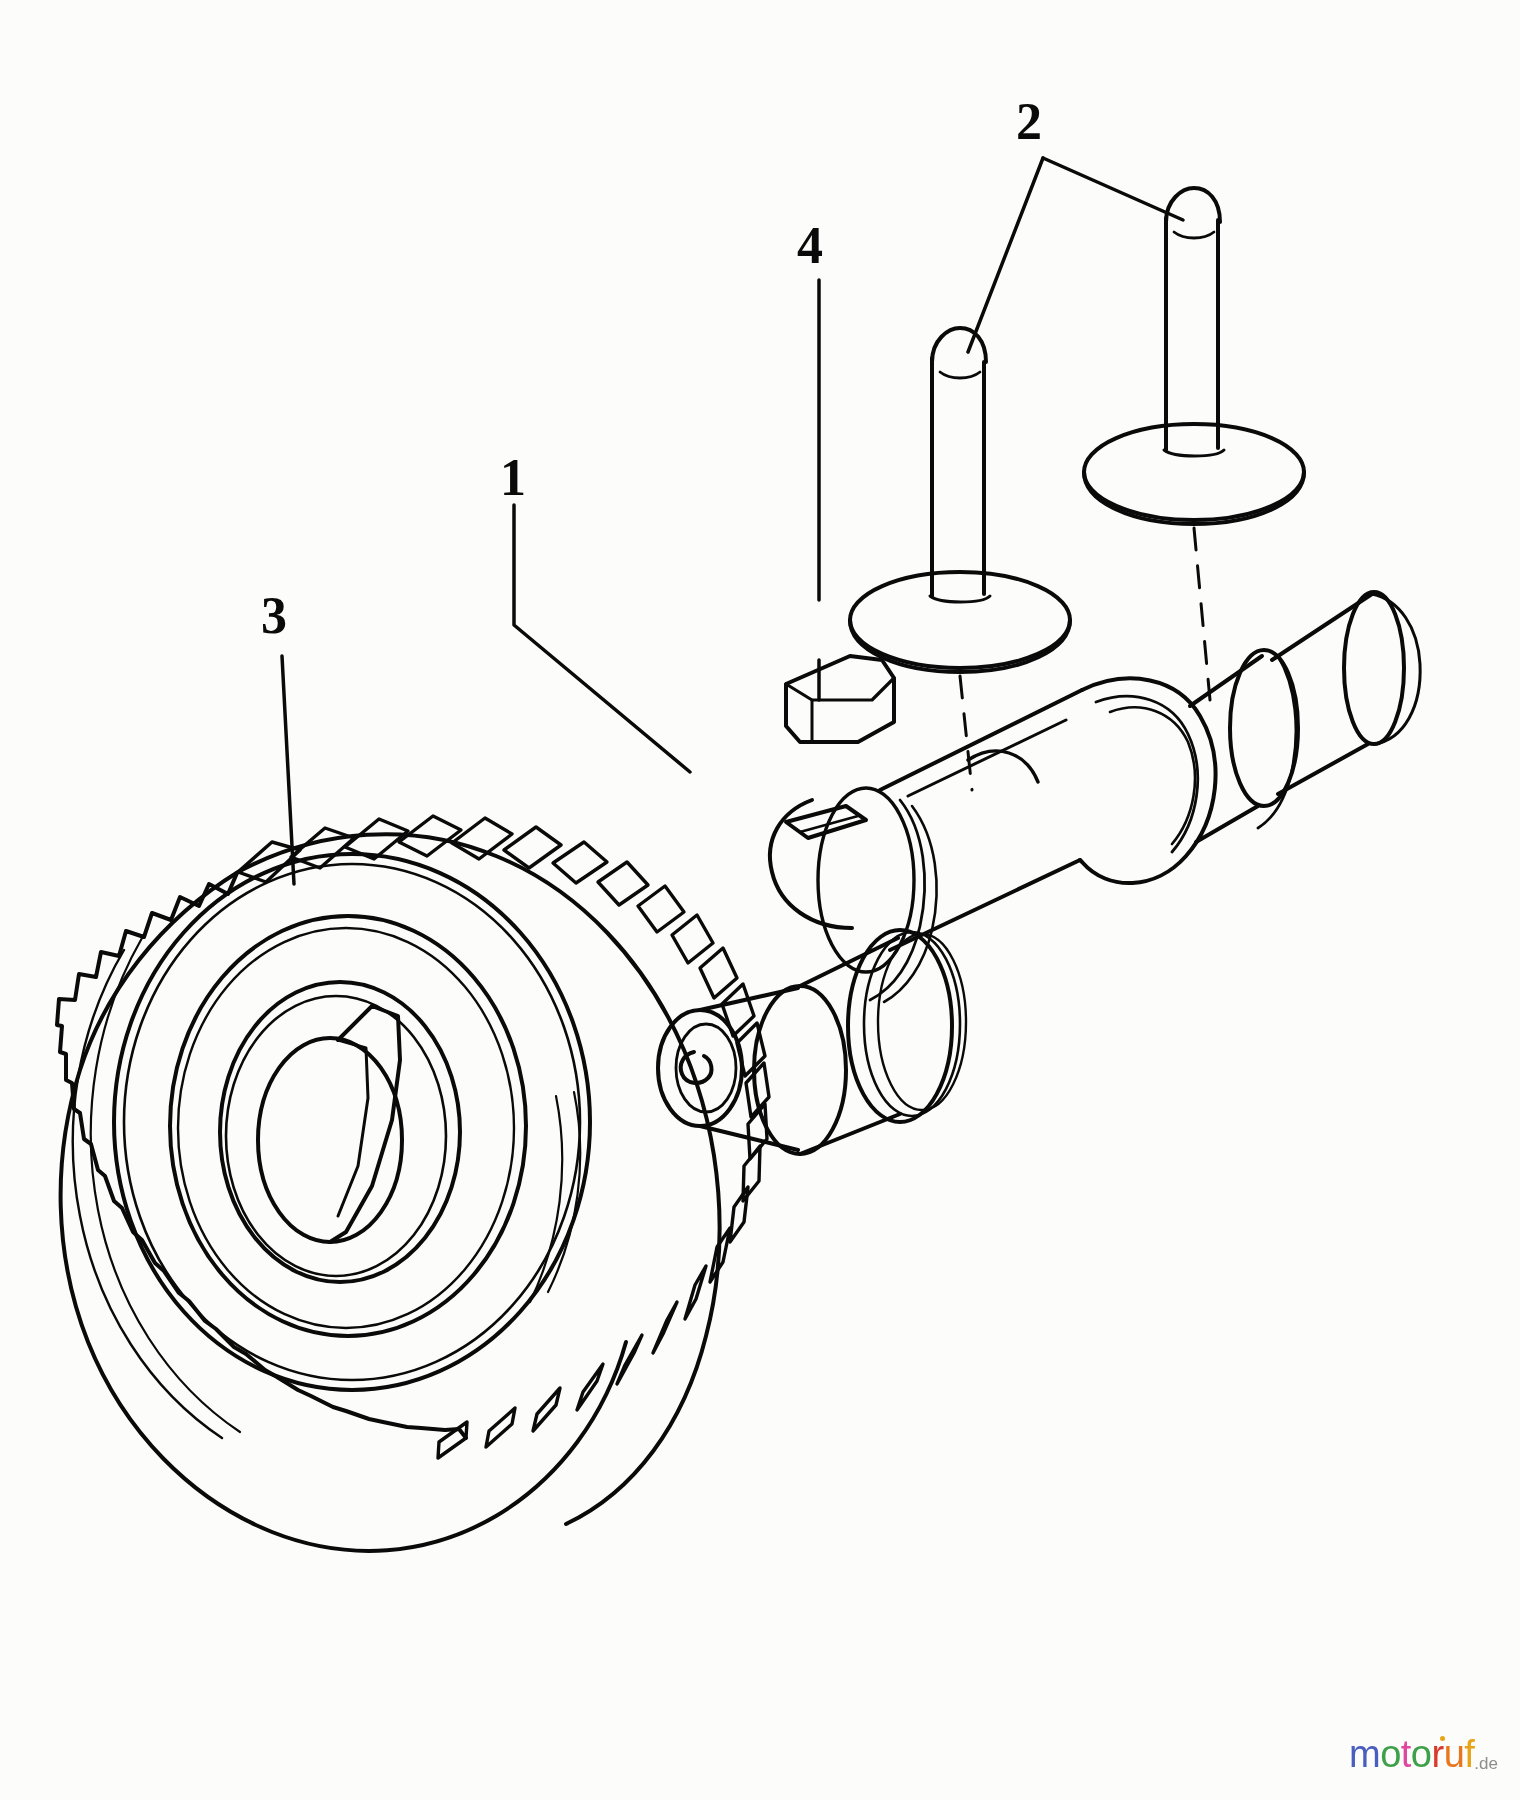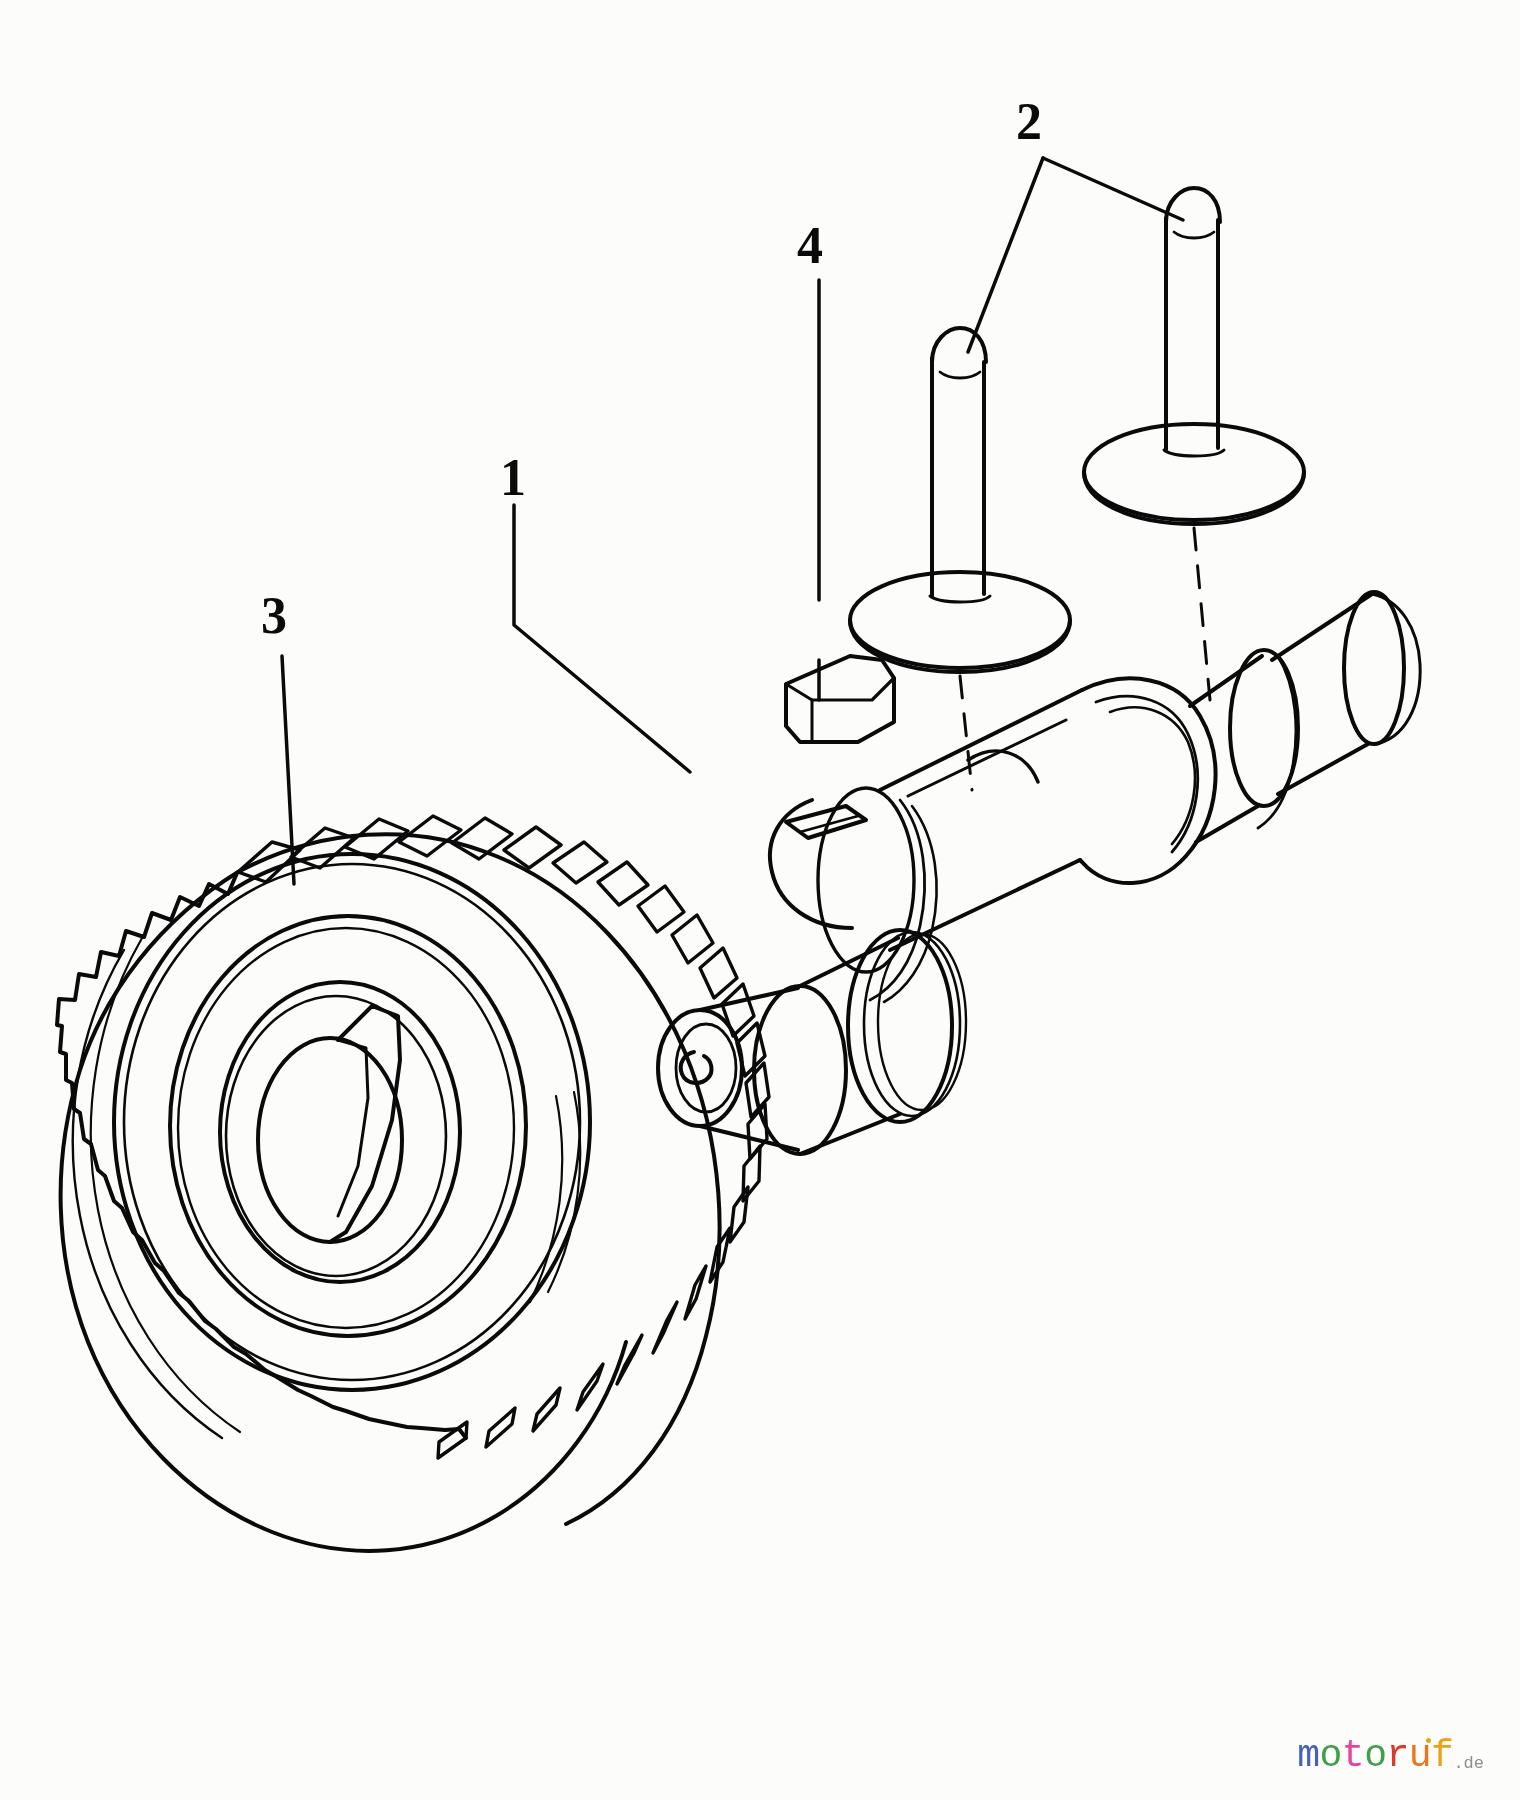--- a/index.html
+++ b/index.html
@@ -28,23 +28,23 @@
     font-family: "Liberation Serif", serif;
     font-weight: bold;
     font-size: 52px;
     line-height: 52px;
     color: #0a0a0a;
     letter-spacing: 0;
     user-select: none;
   }
   #watermark {
     position: absolute;
-    right: 36px;
+    right: 22px;
     bottom: 18px;
-    font-family: Liberation Mono, monospace;
+    font-family: Liberation Sans, sans-serif;
     font-size: 38px;
     line-height: 40px;
     letter-spacing: -0.5px;
     white-space: nowrap;
   }
   #watermark .wm-ch { font-weight: 400; }
   #watermark .wm-suffix {
     font-size: 17px;
     letter-spacing: 0;
     vertical-align: baseline;

